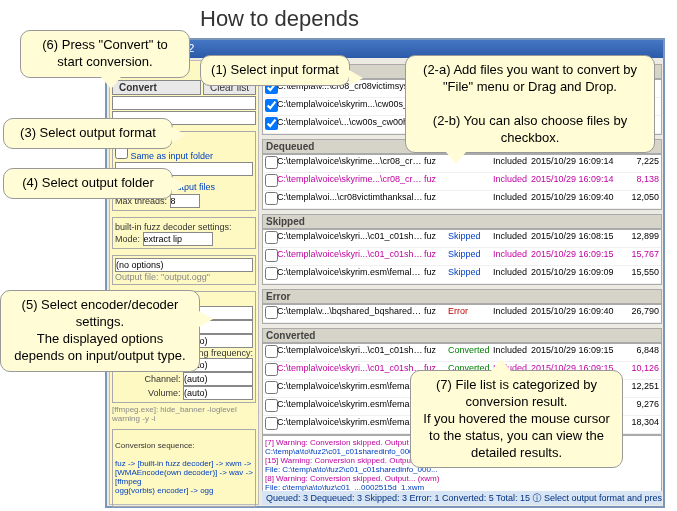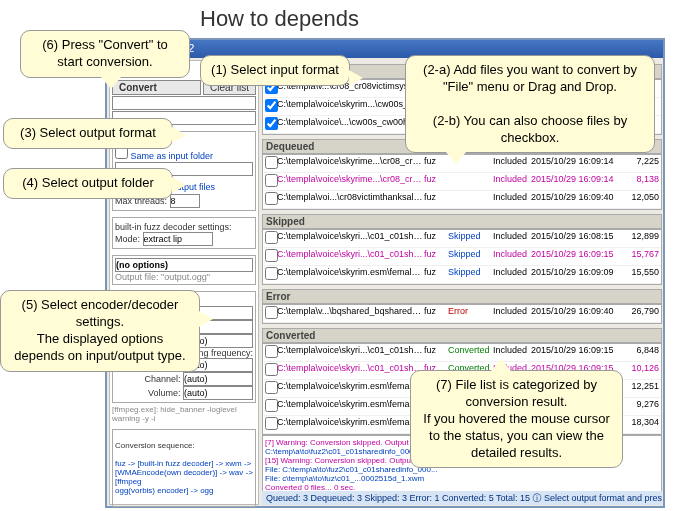--- a/index.html
+++ b/index.html
@@ -16,21 +16,21 @@
 .c4{top:118px;left:3px;width:170px}
 .c4::after{right:-14px;top:8px;border-top:8px solid transparent;border-bottom:8px solid transparent;border-left:14px solid #fffcd6}
 .c5{top:168px;left:3px;width:170px}
 .c5::after{right:-14px;top:8px;border-top:8px solid transparent;border-bottom:8px solid transparent;border-left:14px solid #fffcd6}
 .c6{top:290px;left:0px;width:200px}
 .c6::after{right:-14px;top:20px;border-top:8px solid transparent;border-bottom:8px solid transparent;border-left:14px solid #fffcd6}
 .c7{top:370px;left:410px;width:213px}
 .c7::after{top:-12px;left:80px;border-left:10px solid transparent;border-right:10px solid transparent;border-bottom:12px solid #fffcd6}
 .app{position:absolute;top:38px;left:105px;width:560px;height:470px;border:2px solid #7a96b8;background:#eceae3;z-index:5}
 .titlebar{height:18px;background:linear-gradient(#4576c3,#2a5aa8);color:#fff;font-size:11px;padding:2px 6px}
-.panel-left{position:absolute;top:20px;left:2px;width:150px;height:445px;border:1px solid #bbb;background:#ffffff;padding:2px;font-size:9px;color:#333}
+.panel-left{position:absolute;top:20px;left:2px;width:150px;height:445px;border:1px solid #bbb;background:#fef9c3;padding:2px;font-size:9px;color:#333}
 .panel-right{position:absolute;top:20px;left:155px;width:400px;height:445px}
 .section-h{background:#d6d3c8;border:1px solid #aaa;padding:1px 3px;font-weight:bold;font-size:10px;margin-top:4px;color:#444}
 .filelist{font-size:9px;background:#fff;border:1px solid #aaa}
 .row{display:flex;padding:1px 2px;border-bottom:1px solid #f0f0f0;white-space:nowrap;overflow:hidden}
 .row .ck{width:12px}
 .row .p{flex:1;overflow:hidden;text-overflow:ellipsis}
 .row .ext{width:24px}
 .row .st{width:45px}
 .row .inc{width:38px}
 .row .dt{width:90px}
@@ -83,21 +83,21 @@
       <div><input type="checkbox" style=""> <span class="blue">Same as input folder</span></div>
       <div class="field"></div>
       <div><input type="checkbox" style=""> <span class="blue">Overwrite output files</span></div>
       <div class="lbl"><span>Max threads:</span> <input class="sel" style="width: 30px;" value="8"></div>
     </div>
     <div class="group">
       <div class="lbl">built-in fuzz decoder settings:</div>
       <div><span>Mode:</span> <input class="sel" value="extract lip" style=""></div>
     </div>
     <div class="group">
-      <input class="sel" style="width: 100%; font-weight: bold;" value="(no options)">
+      <input class="sel" style="width: 100%;" value="(no options)">
       <div class="dim">Output file: "output.ogg"</div>
     </div>
     <div class="group">
       <div class="lbl">encoder settings:</div>
       <input class="sel" style="width: 100%;">
       <input class="sel" style="width: 100%;" value="12.6kbps">
       <div style="text-align:right"><span>Quality:</span> <input class="sel" value="(auto)" style=""></div>
       <div style="text-align:right"><span>Sampling frequency:</span> <input class="sel" value="(auto)" style=""></div>
       <div style="text-align:right"><span>Channel:</span> <input class="sel" value="(auto)" style=""></div>
       <div style="text-align:right"><span>Volume:</span> <input class="sel" value="(auto)" style=""></div>
@@ -260,18 +260,19 @@
           <span class="inc">Included</span>
           <span class="dt">2015/10/29 16:08:09</span>
           <span class="sz">18,304</span>
         </div>
       </div>
     <div class="warnbox" id="warnbox">
         <div class="magenta">[7] Warning: Conversion skipped. Output file al...</div>
         <div class="blue">C:\temp\a\to\fuz2\c01_c01sharedinfo_000...</div>
         <div class="magenta">[15] Warning: Conversion skipped. Output file...</div>
         <div class="blue">File: C:\temp\a\to\fuz2\c01_c01sharedinfo_000...</div>
+        <div class="magenta">[8] Warning: Conversion skipped. Output... (xwm)</div>
         <div class="blue">File: c\temp\a\to\fuz\c01_...0002515d_1.xwm</div>
         <div class="magenta">Converted 0 files... 0 sec.</div>
       </div>
     <div class="statusbar">Queued: 3   Dequeued: 3   Skipped: 3   Error: 1   Converted: 5   Total: 15   ⓘ Select output format and press "convert" button. If you want to change input format, clear file list.</div>
   </div>
 </div>
 
 </body></html>

